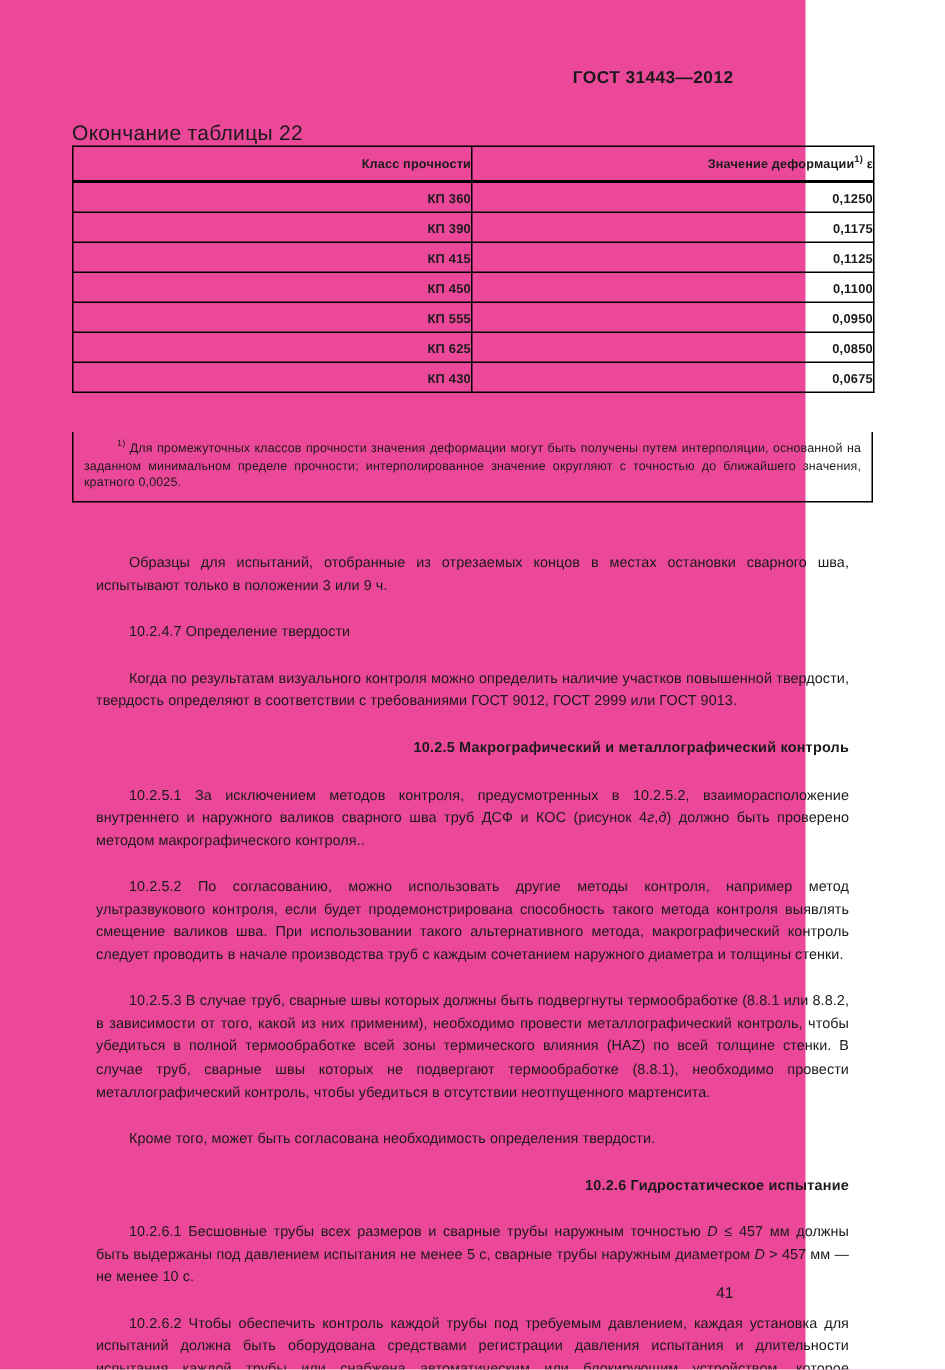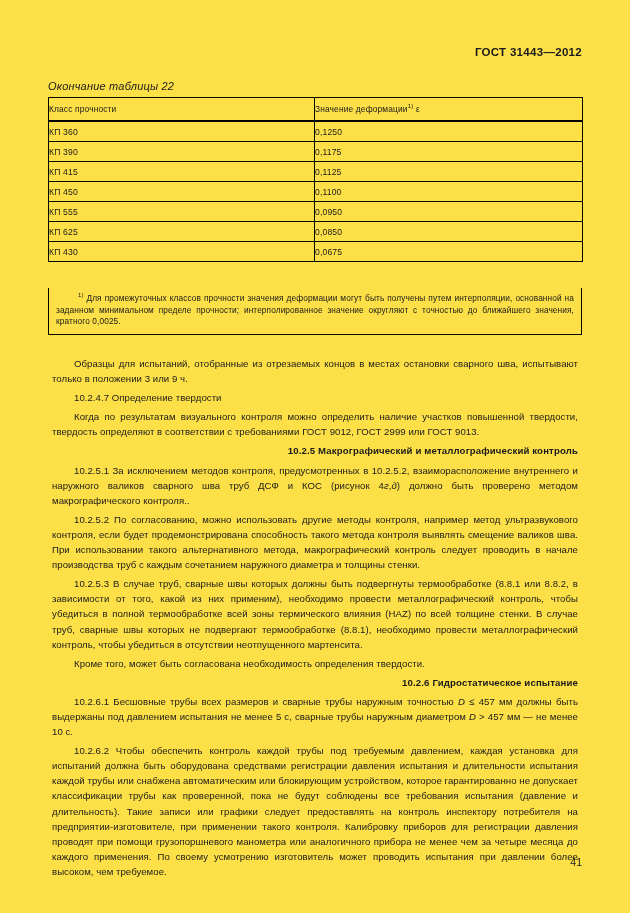--- a/index.html
+++ b/index.html
@@ -13,62 +13,61 @@
     position: relative;
     font-family: "Liberation Sans", sans-serif;
     color: #1a1a1a;
     overflow: hidden;
   }
 
   .page {
     position: absolute;
     left: 0;
     top: 0;
-    width: 630px;
+    width: 537px;
     height: 913px;
-    background: #fde047;
+    background: #ec4899;
   }
 
   
   .running-head {
     position: absolute;
     right: 48px;
     top: 46px;
     font-size: 11.5px;
     font-weight: bold;
     letter-spacing: 0.3px;
     white-space: nowrap;
   }
 
   
   .table-caption {
     position: absolute;
     left: 48px;
     top: 80px;
-    font-size: 11px;
-    font-style: italic;
+    font-size: 14px;
     letter-spacing: 0.2px;
   }
 
   
   .tbl-wrap {
     position: absolute;
     left: 48px;
     top: 97px;
     width: 534px;
   }
   table.gost {
     border-collapse: collapse;
     width: 534px;
     table-layout: fixed;
   }
   table.gost td, table.gost th {
     border: 1px solid #000;
-    font-weight: normal;
-    text-align: left;
+    font-weight: bold;
+    text-align: right;
     font-size: 8.6px;
     letter-spacing: 0.15px;
     padding: 0;
     height: 19px;
     vertical-align: middle;
   }
   table.gost thead th {
     height: 22px;
     border-bottom: 1px solid #000;
     font-size: 8.4px;
@@ -110,21 +109,21 @@
   }
 
   
   .body {
     position: absolute;
     left: 48px;
     top: 352px;
     width: 534px;
   }
   .body p {
-    margin: 4px;
+    margin: 16px;
     font-size: 9.6px;
     line-height: 15.1px;
     text-align: justify;
     letter-spacing: 0.05px;
     text-indent: 22px;
   }
   .body p.head {
     font-weight: bold;
     text-align: right;
     text-indent: 22px;

